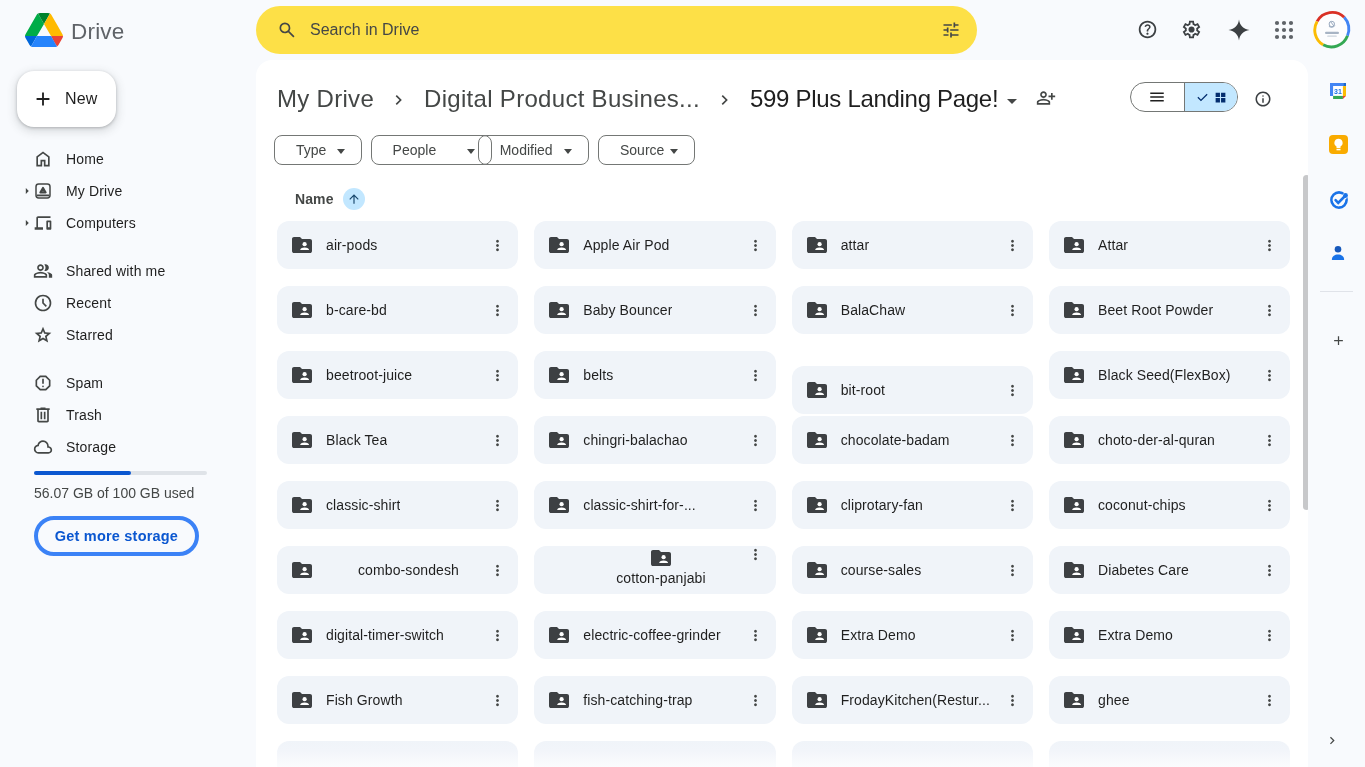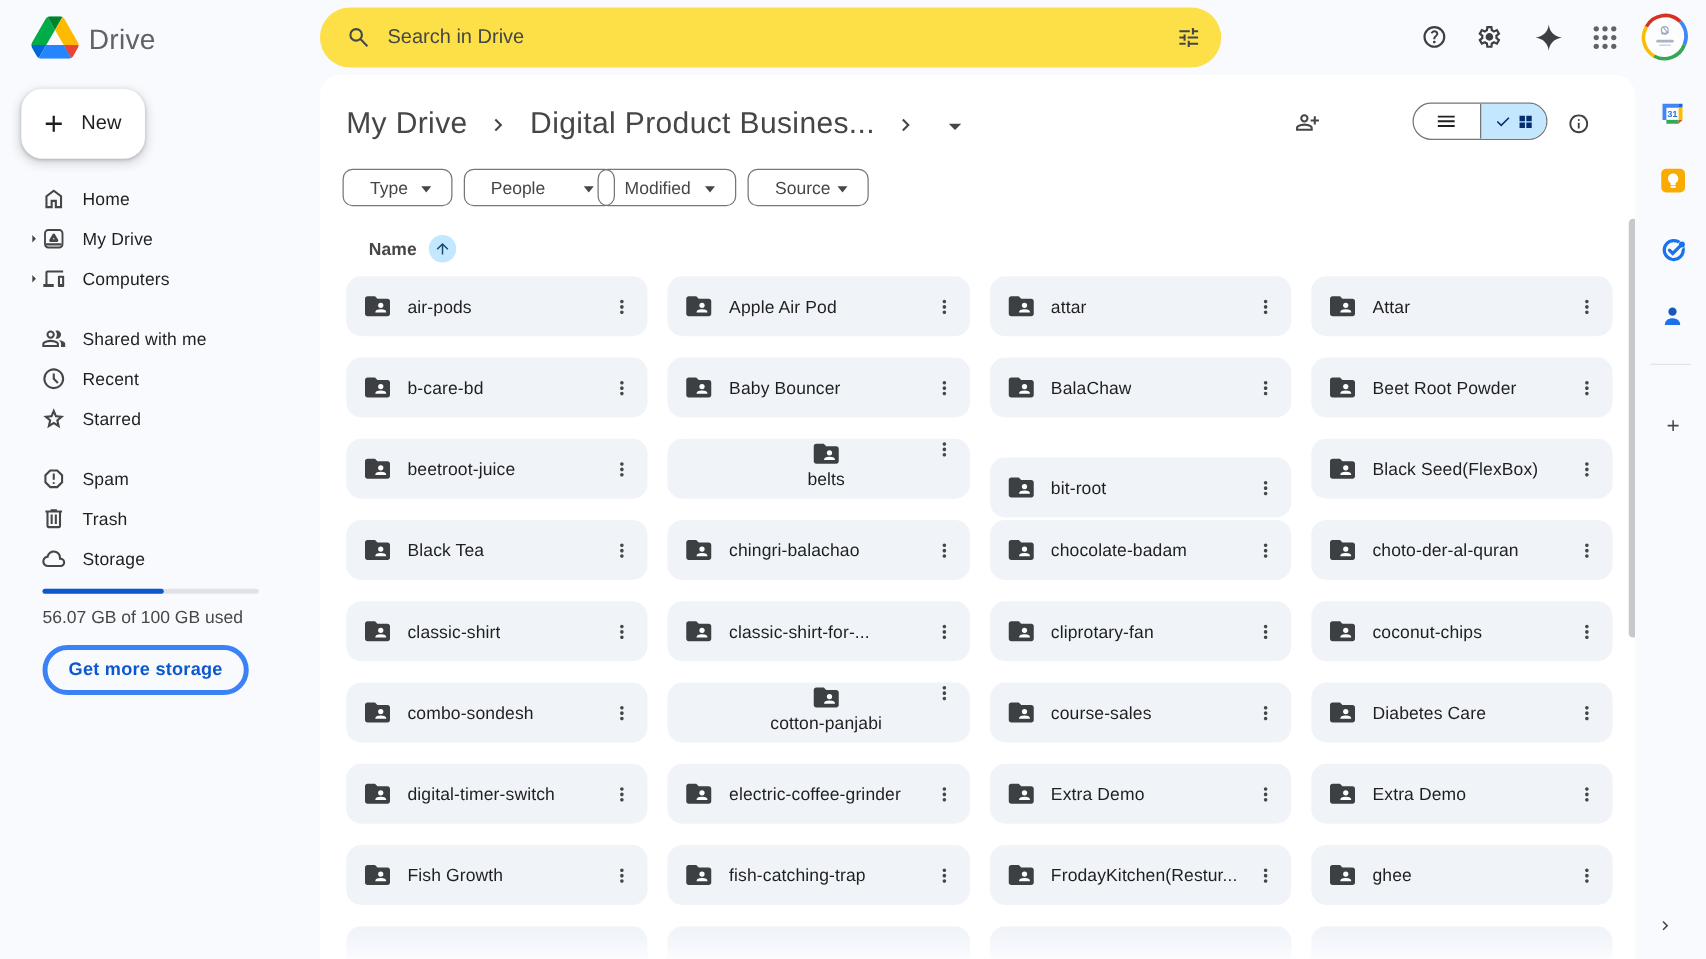--- a/index.html
+++ b/index.html
@@ -232,20 +232,21 @@
         <svg width="20" height="20" viewBox="0 -960 960 960" fill="#444746">
           <path d="M504-480 320-664l56-56 240 240-240 240-56-56 184-184Z"></path>
         </svg>
       </span>
       <span>Digital Product Busines...</span>
       <span class="sep">
         <svg width="20" height="20" viewBox="0 -960 960 960" fill="#444746">
           <path d="M504-480 320-664l56-56 240 240-240 240-56-56 184-184Z"></path>
         </svg>
       </span>
+      <span class="last">599 Plus Landing Page!</span>
       <span class="dcaret"></span>
     </div>
   <span id="padd">
       <svg width="20" height="20" viewBox="0 -960 960 960" fill="#444746">
         <path d="M720-400v-120H600v-80h120v-120h80v120h120v80H800v120h-80Zm-360-80q-66 0-113-47t-47-113q0-66 47-113t113-47q66 0 113 47t47 113q0 66-47 113t-113 47ZM40-160v-112q0-34 17.5-62.5T104-378q62-31 126-46.5T360-440q66 0 130 15.5T616-378q29 15 46.5 43.5T680-272v112H40Zm80-80h480v-32q0-11-5.5-20T580-306q-54-27-109-40.5T360-360q-56 0-111 13.5T140-306q-9 5-14.5 14t-5.5 20v32Zm240-320q33 0 56.5-23.5T440-640q0-33-23.5-56.5T360-720q-33 0-56.5 23.5T280-640q0 33 23.5 56.5T360-560Zm0 320Zm0-80Z"></path>
       </svg>
     </span>
   <div id="toggle">
       <div class="half">
         <svg width="18" height="18" viewBox="0 -960 960 960" fill="#1f1f1f">
@@ -382,21 +383,21 @@
       <svg class="fico" width="24" height="24" viewBox="0 -960 960 960">
         <path fill="#3d4043" d="M160-160q-33 0-56.5-23.5T80-240v-480q0-33 23.5-56.5T160-800h240l80 80h320q33 0 56.5 23.5T880-640v400q0 33-23.5 56.5T800-160H160Z"></path>
         <circle cx="584" cy="-512" r="84" fill="#fff"></circle>
         <path d="M408-278q0-104 176-104t176 104z" fill="#fff"></path>
       </svg>
       <span class="tname">beetroot-juice</span>
       <svg class="tdots" width="17" height="17" viewBox="0 -960 960 960" fill="#444746">
         <path d="M480-160q-33 0-56.5-23.5T400-240q0-33 23.5-56.5T480-320q33 0 56.5 23.5T560-240q0 33-23.5 56.5T480-160Zm0-240q-33 0-56.5-23.5T400-480q0-33 23.5-56.5T480-560q33 0 56.5 23.5T560-480q0 33-23.5 56.5T480-400Zm0-240q-33 0-56.5-23.5T400-720q0-33 23.5-56.5T480-800q33 0 56.5 23.5T560-720q0 33-23.5 56.5T480-640Z"></path>
       </svg>
     </div>
-<div class="tile" style="left:278.3px;top:291px;flex-direction:column;">
+<div class="tile" style="left:278.3px;top:291px;">
       <svg class="fico" width="24" height="24" viewBox="0 -960 960 960">
         <path fill="#3d4043" d="M160-160q-33 0-56.5-23.5T80-240v-480q0-33 23.5-56.5T160-800h240l80 80h320q33 0 56.5 23.5T880-640v400q0 33-23.5 56.5T800-160H160Z"></path>
         <circle cx="584" cy="-512" r="84" fill="#fff"></circle>
         <path d="M408-278q0-104 176-104t176 104z" fill="#fff"></path>
       </svg>
       <span class="tname">belts</span>
       <svg class="tdots" width="17" height="17" viewBox="0 -960 960 960" fill="#444746">
         <path d="M480-160q-33 0-56.5-23.5T400-240q0-33 23.5-56.5T480-320q33 0 56.5 23.5T560-240q0 33-23.5 56.5T480-160Zm0-240q-33 0-56.5-23.5T400-480q0-33 23.5-56.5T480-560q33 0 56.5 23.5T560-480q0 33-23.5 56.5T480-400Zm0-240q-33 0-56.5-23.5T400-720q0-33 23.5-56.5T480-800q33 0 56.5 23.5T560-720q0 33-23.5 56.5T480-640Z"></path>
       </svg>
     </div>
@@ -503,21 +504,21 @@
       <svg class="fico" width="24" height="24" viewBox="0 -960 960 960">
         <path fill="#3d4043" d="M160-160q-33 0-56.5-23.5T80-240v-480q0-33 23.5-56.5T160-800h240l80 80h320q33 0 56.5 23.5T880-640v400q0 33-23.5 56.5T800-160H160Z"></path>
         <circle cx="584" cy="-512" r="84" fill="#fff"></circle>
         <path d="M408-278q0-104 176-104t176 104z" fill="#fff"></path>
       </svg>
       <span class="tname">coconut-chips</span>
       <svg class="tdots" width="17" height="17" viewBox="0 -960 960 960" fill="#444746">
         <path d="M480-160q-33 0-56.5-23.5T400-240q0-33 23.5-56.5T480-320q33 0 56.5 23.5T560-240q0 33-23.5 56.5T480-160Zm0-240q-33 0-56.5-23.5T400-480q0-33 23.5-56.5T480-560q33 0 56.5 23.5T560-480q0 33-23.5 56.5T480-400Zm0-240q-33 0-56.5-23.5T400-720q0-33 23.5-56.5T480-800q33 0 56.5 23.5T560-720q0 33-23.5 56.5T480-640Z"></path>
       </svg>
     </div>
-<div class="tile" style="left:21.0px;top:486px;">
+<div class="tile" style="left:21.0px;top:486px;gap:32px;">
       <svg class="fico" width="24" height="24" viewBox="0 -960 960 960">
         <path fill="#3d4043" d="M160-160q-33 0-56.5-23.5T80-240v-480q0-33 23.5-56.5T160-800h240l80 80h320q33 0 56.5 23.5T880-640v400q0 33-23.5 56.5T800-160H160Z"></path>
         <circle cx="584" cy="-512" r="84" fill="#fff"></circle>
         <path d="M408-278q0-104 176-104t176 104z" fill="#fff"></path>
       </svg>
       <span class="tname">combo-sondesh</span>
       <svg class="tdots" width="17" height="17" viewBox="0 -960 960 960" fill="#444746">
         <path d="M480-160q-33 0-56.5-23.5T400-240q0-33 23.5-56.5T480-320q33 0 56.5 23.5T560-240q0 33-23.5 56.5T480-160Zm0-240q-33 0-56.5-23.5T400-480q0-33 23.5-56.5T480-560q33 0 56.5 23.5T560-480q0 33-23.5 56.5T480-400Zm0-240q-33 0-56.5-23.5T400-720q0-33 23.5-56.5T480-800q33 0 56.5 23.5T560-720q0 33-23.5 56.5T480-640Z"></path>
       </svg>
     </div>

